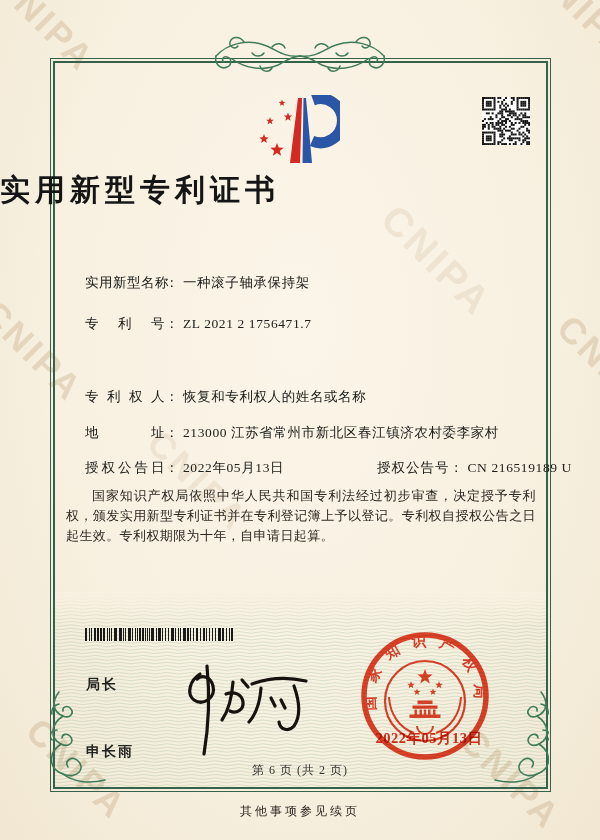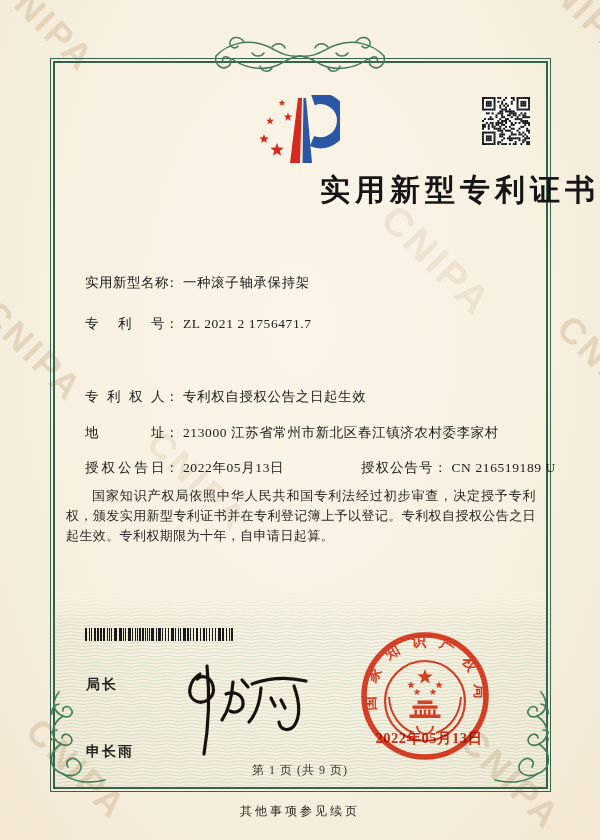--- a/index.html
+++ b/index.html
@@ -14,28 +14,28 @@
     position:absolute;font-family:"Liberation Sans","DejaVu Sans",sans-serif;
     font-size:36px;font-weight:bold;letter-spacing:3px;color:rgba(189,160,120,0.32);
     transform:rotate(45deg);white-space:nowrap;pointer-events:none;
   }
   .wm.light{color:rgba(189,160,120,0.18);}
   
   .frame{position:absolute;left:50px;top:58px;width:499px;height:732px;border:1px solid #35624b;}
   .frame::after{content:'';position:absolute;inset:2px;border:2px solid #35624b;}
   
   .cert-no{left:78px;top:90px;font-size:13px;letter-spacing:2px;color:#3b3b38;}
-  .title{left:0;top:170px;width:100%;text-align:right;font-size:30px;font-weight:bold;
+  .title{left:0;top:170px;width:100%;text-align:left;font-size:30px;font-weight:bold;
          letter-spacing:5px;color:#151515;}
   
   .row{position:absolute;left:85px;font-size:13.5px;color:#20201e;letter-spacing:0.5px;white-space:nowrap;}
   .flabel{display:inline-block;width:80px;text-align:justify;text-align-last:justify;vertical-align:bottom;}
   .colon{margin-right:4px;}
   .fval{letter-spacing:0.6px;}
-  .grant-no-group{position:absolute;left:276px;top:0;white-space:nowrap;}
+  .grant-no-group{position:absolute;left:292px;top:0;white-space:nowrap;}
   
   .body-text{left:66px;top:486px;width:470px;font-size:13px;line-height:20px;
              text-align:justify;color:#2b2721;letter-spacing:0.4px;}
   .body-text p{margin:0;text-indent:2em;}
   
   .sig-title{left:86px;top:676px;font-size:14px;font-weight:bold;color:#242420;letter-spacing:2px;text-align:right;}
   .sig-name{left:86px;top:703px;font-size:14px;font-weight:bold;color:#242420;letter-spacing:2px;margin-top:40px;}
   .seal-date{left:366px;top:729px;width:126px;font-size:14.5px;font-weight:bold;color:#d8331c;
              letter-spacing:0.5px;text-align:center;mix-blend-mode:multiply;white-space:nowrap;}
   .page-info{left:0;top:762px;width:100%;text-align:center;font-size:12px;color:#33332f;letter-spacing:1px;}
@@ -457,21 +457,21 @@
 
   <div class="abs title">实用新型专利证书</div>
 
   <div class="row" style="top:242px;margin-top:32px;">
     <span class="flabel">实用新型名称</span><span class="colon">：</span><span class="fval">一种滚子轴承保持架</span>
   </div>
   <div class="row" style="top:315px;">
     <span class="flabel">专利号</span><span class="colon">：</span><span class="fval">ZL 2021 2 1756471.7</span>
   </div>
   <div class="row" style="top:388px;">
-    <span class="flabel">专利权人</span><span class="colon">：</span><span class="fval">专利权自授权公告之日起生效</span>
+    <span class="flabel">专利权人</span><span class="colon">：</span><span class="fval">恢复和专利权人的姓名或名称</span>
   </div>
   <div class="row" style="top:424px;">
     <span class="flabel">地址</span><span class="colon">：</span><span class="fval">213000 江苏省常州市新北区春江镇济农村委李家村</span>
   </div>
   <div class="row" style="top:459px;width:470px;">
     <span class="flabel">授权公告日</span><span class="colon">：</span><span class="fval">2022年05月13日</span>
     <span class="grant-no-group">
       <span style="letter-spacing:1px;">授权公告号</span><span class="colon">：</span><span class="fval">CN 216519189 U</span>
     </span>
   </div>
@@ -572,16 +572,16 @@
         <rect x="70.6" y="81" width="1.4" height="5"></rect>
         <rect x="75.6" y="81" width="1.4" height="5"></rect>
         <path d="M59,97 a8,8 0 0 0 16,0" fill="none" stroke-width="2"></path>
         <path d="M31,68 C32,86 42,99 56,104" fill="none" stroke-width="2"></path>
         <path d="M103,68 C102,86 92,99 78,104" fill="none" stroke-width="2"></path>
       </g>
     </g>
   </svg>
   <div class="abs seal-date">2022年05月13日</div>
 
-  <div class="abs page-info">第 1 页 (共 9 页)</div>
+  <div class="abs page-info">第 6 页 (共 2 页)</div>
   <div class="abs continuation">其他事项参见续页</div>
 
 </div>
 
 </body></html>

